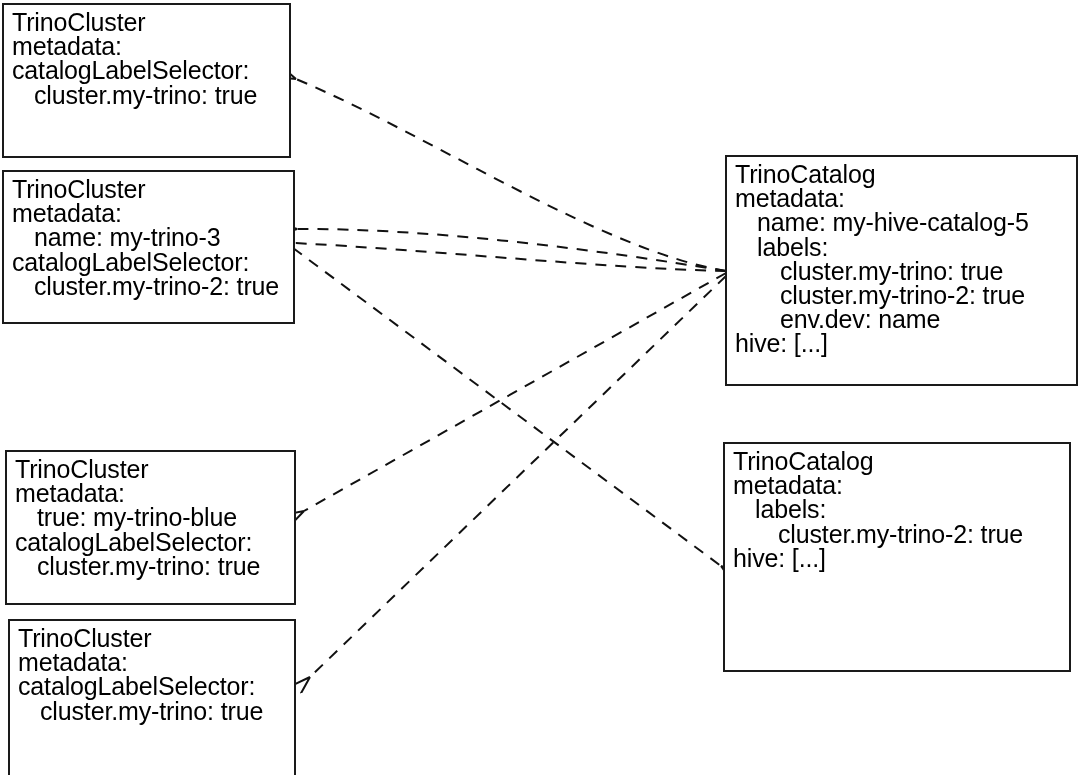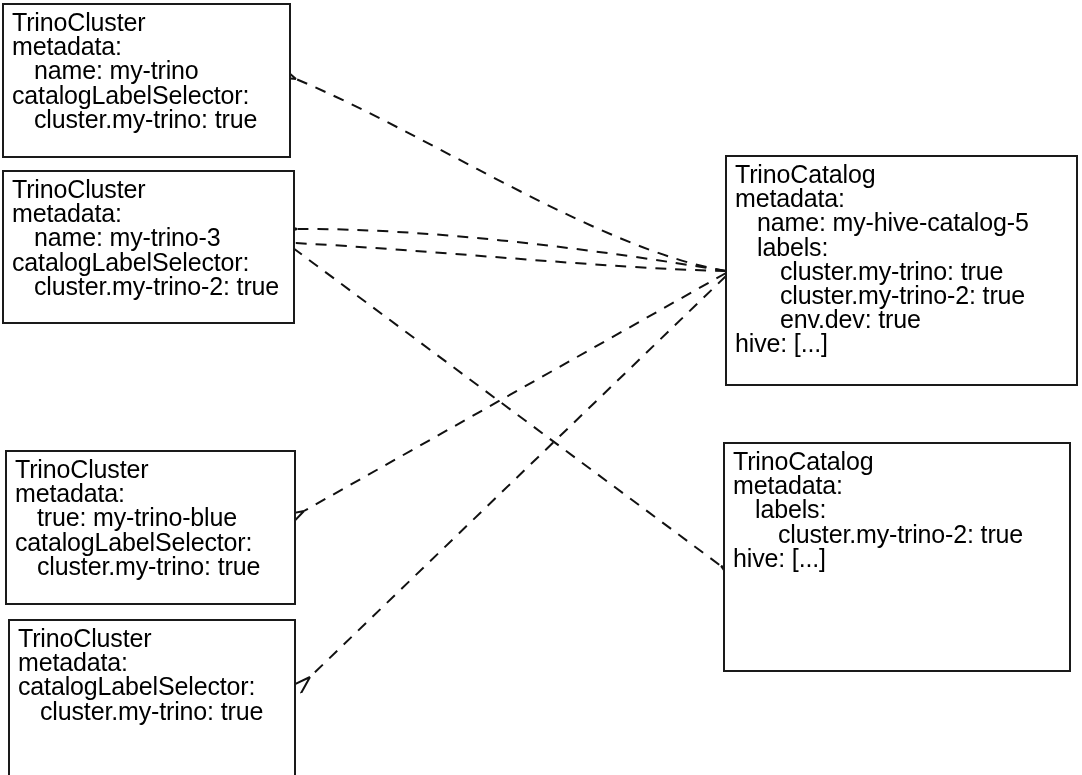--- a/index.html
+++ b/index.html
@@ -77,21 +77,20 @@
     </g>
 
     <g>
       <path d="M 293 248 L 721 566" fill="none" stroke="#111111" stroke-width="2" stroke-dasharray="11 9" marker-end="url(#ah-left)"></path>
     </g>
   </svg>
 
   <div class="node" style="left:2px; top:3px; width:289px; height:155px;">
     <div class="node-line">TrinoCluster</div>
     <div class="node-line">metadata:</div>
-    <div class="node-line indent-1">name: my-trino</div>
     <div class="node-line">catalogLabelSelector:</div>
     <div class="node-line indent-1">cluster.my-trino: true</div>
   </div>
 
   <div class="node" style="left:2px; top:170px; width:293px; height:154px;">
     <div class="node-line">TrinoCluster</div>
     <div class="node-line">metadata:</div>
     <div class="node-line indent-1">name: my-trino-3</div>
     <div class="node-line">catalogLabelSelector:</div>
     <div class="node-line indent-1">cluster.my-trino-2: true</div>
@@ -112,21 +111,21 @@
     <div class="node-line indent-1">cluster.my-trino: true</div>
   </div>
 
   <div class="node" style="left:725px; top:155px; width:353px; height:231px;">
     <div class="node-line">TrinoCatalog</div>
     <div class="node-line">metadata:</div>
     <div class="node-line indent-1">name: my-hive-catalog-5</div>
     <div class="node-line indent-1">labels:</div>
     <div class="node-line indent-2">cluster.my-trino: true</div>
     <div class="node-line indent-2">cluster.my-trino-2: true</div>
-    <div class="node-line indent-2">env.dev: true</div>
+    <div class="node-line indent-2">env.dev: name</div>
     <div class="node-line">hive: [...]</div>
   </div>
 
   <div class="node" style="left:723px; top:442px; width:348px; height:230px;">
     <div class="node-line">TrinoCatalog</div>
     <div class="node-line">metadata:</div>
     <div class="node-line indent-1">labels:</div>
     <div class="node-line indent-2">cluster.my-trino-2: true</div>
     <div class="node-line">hive: [...]</div>
   </div>

